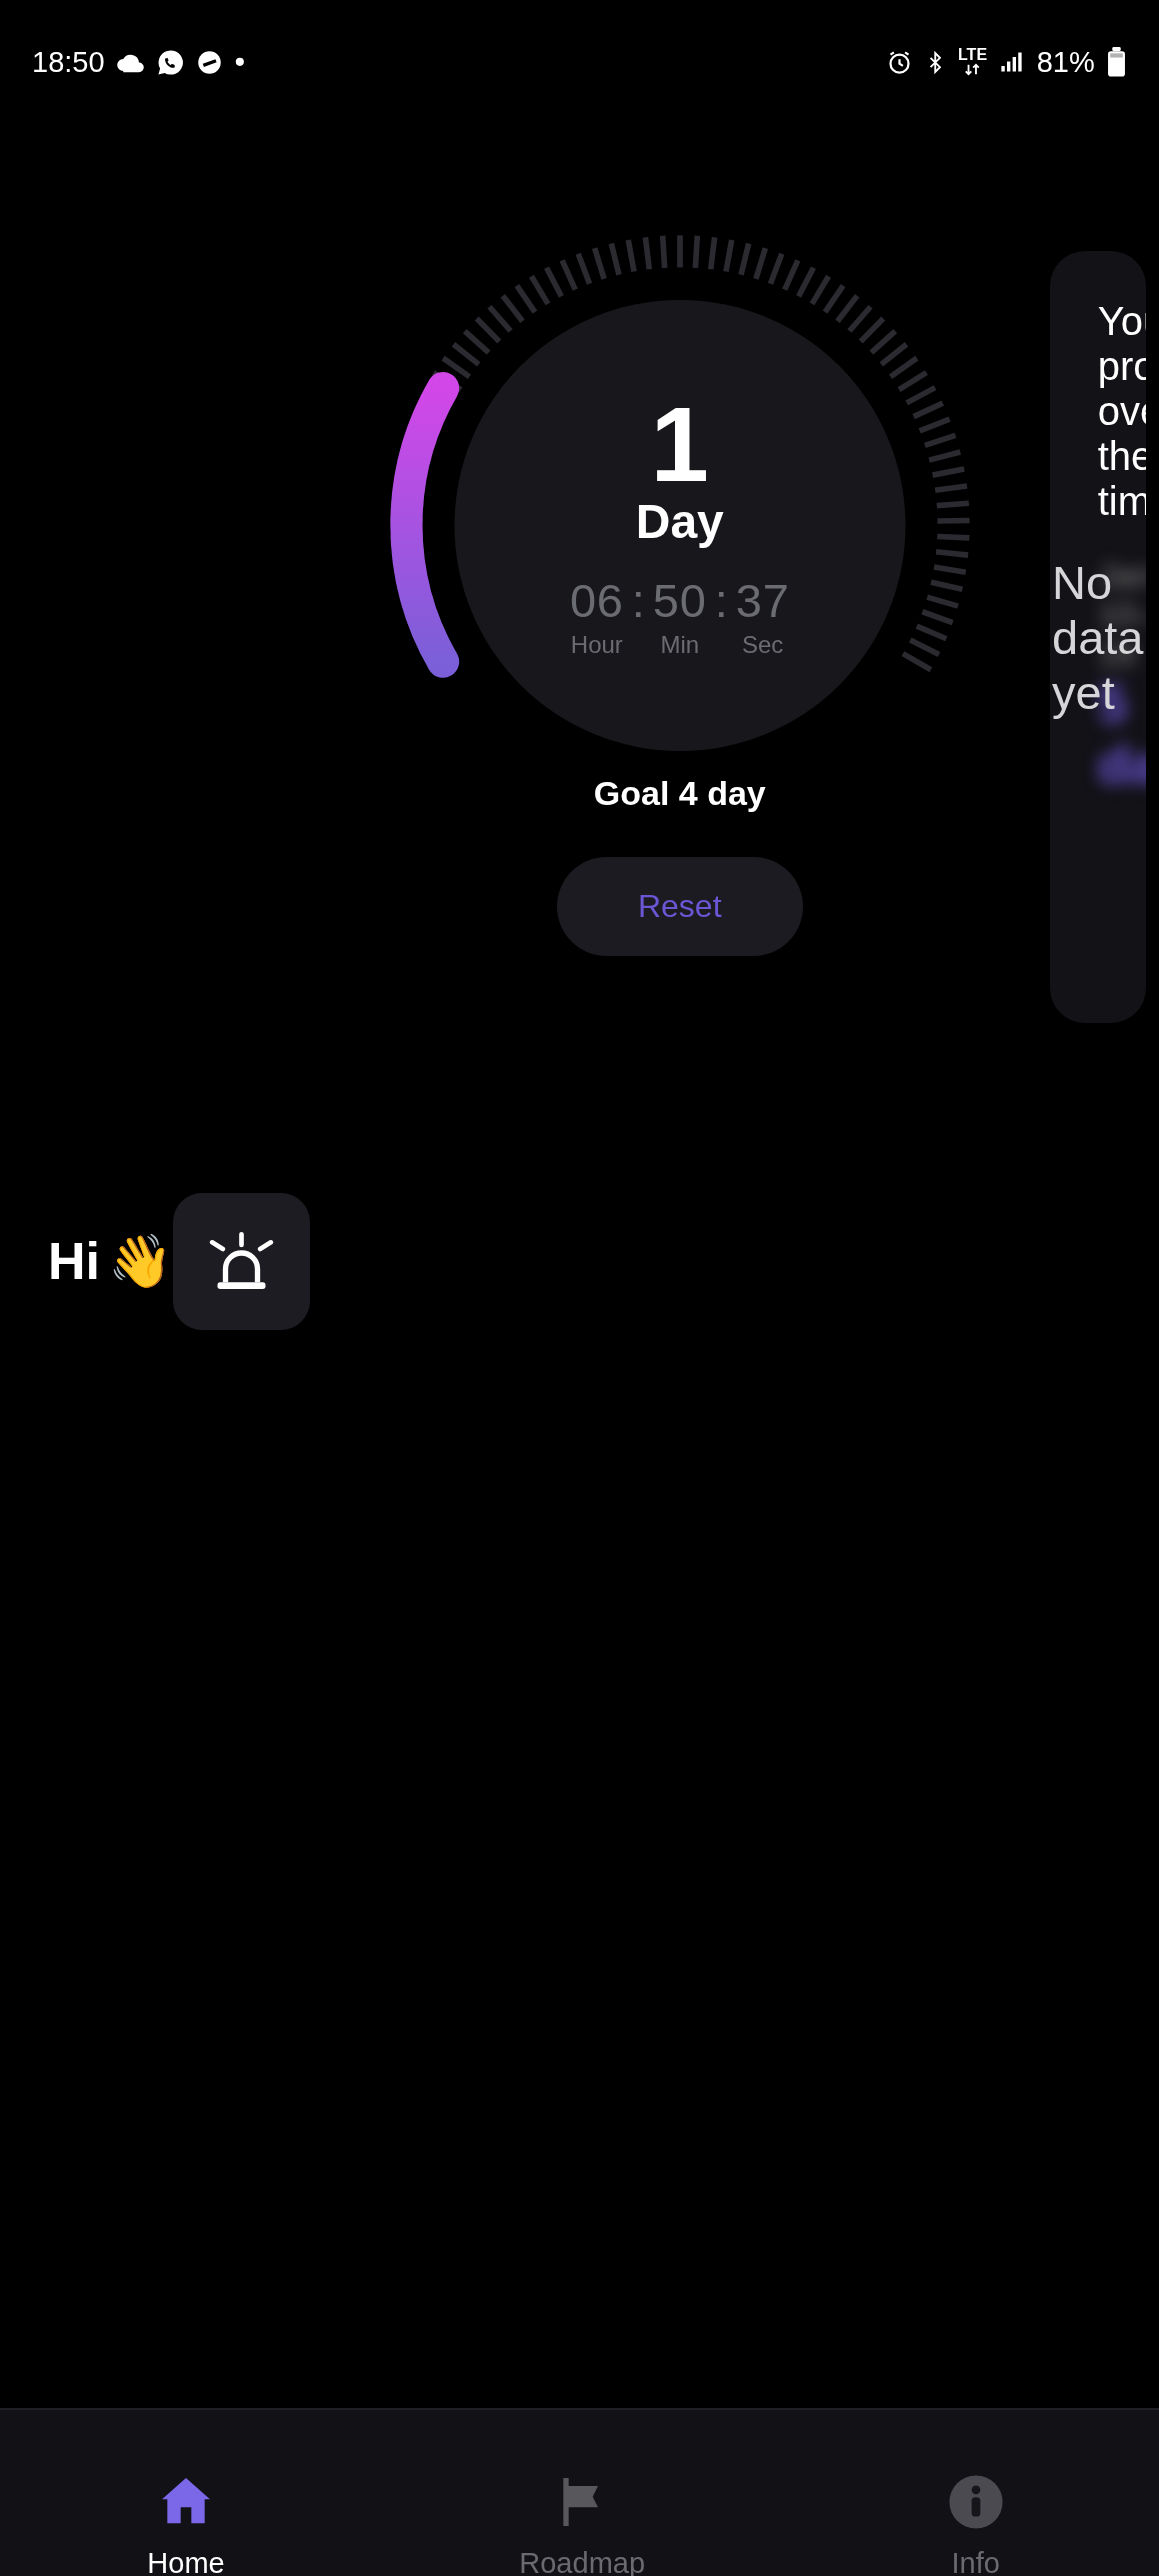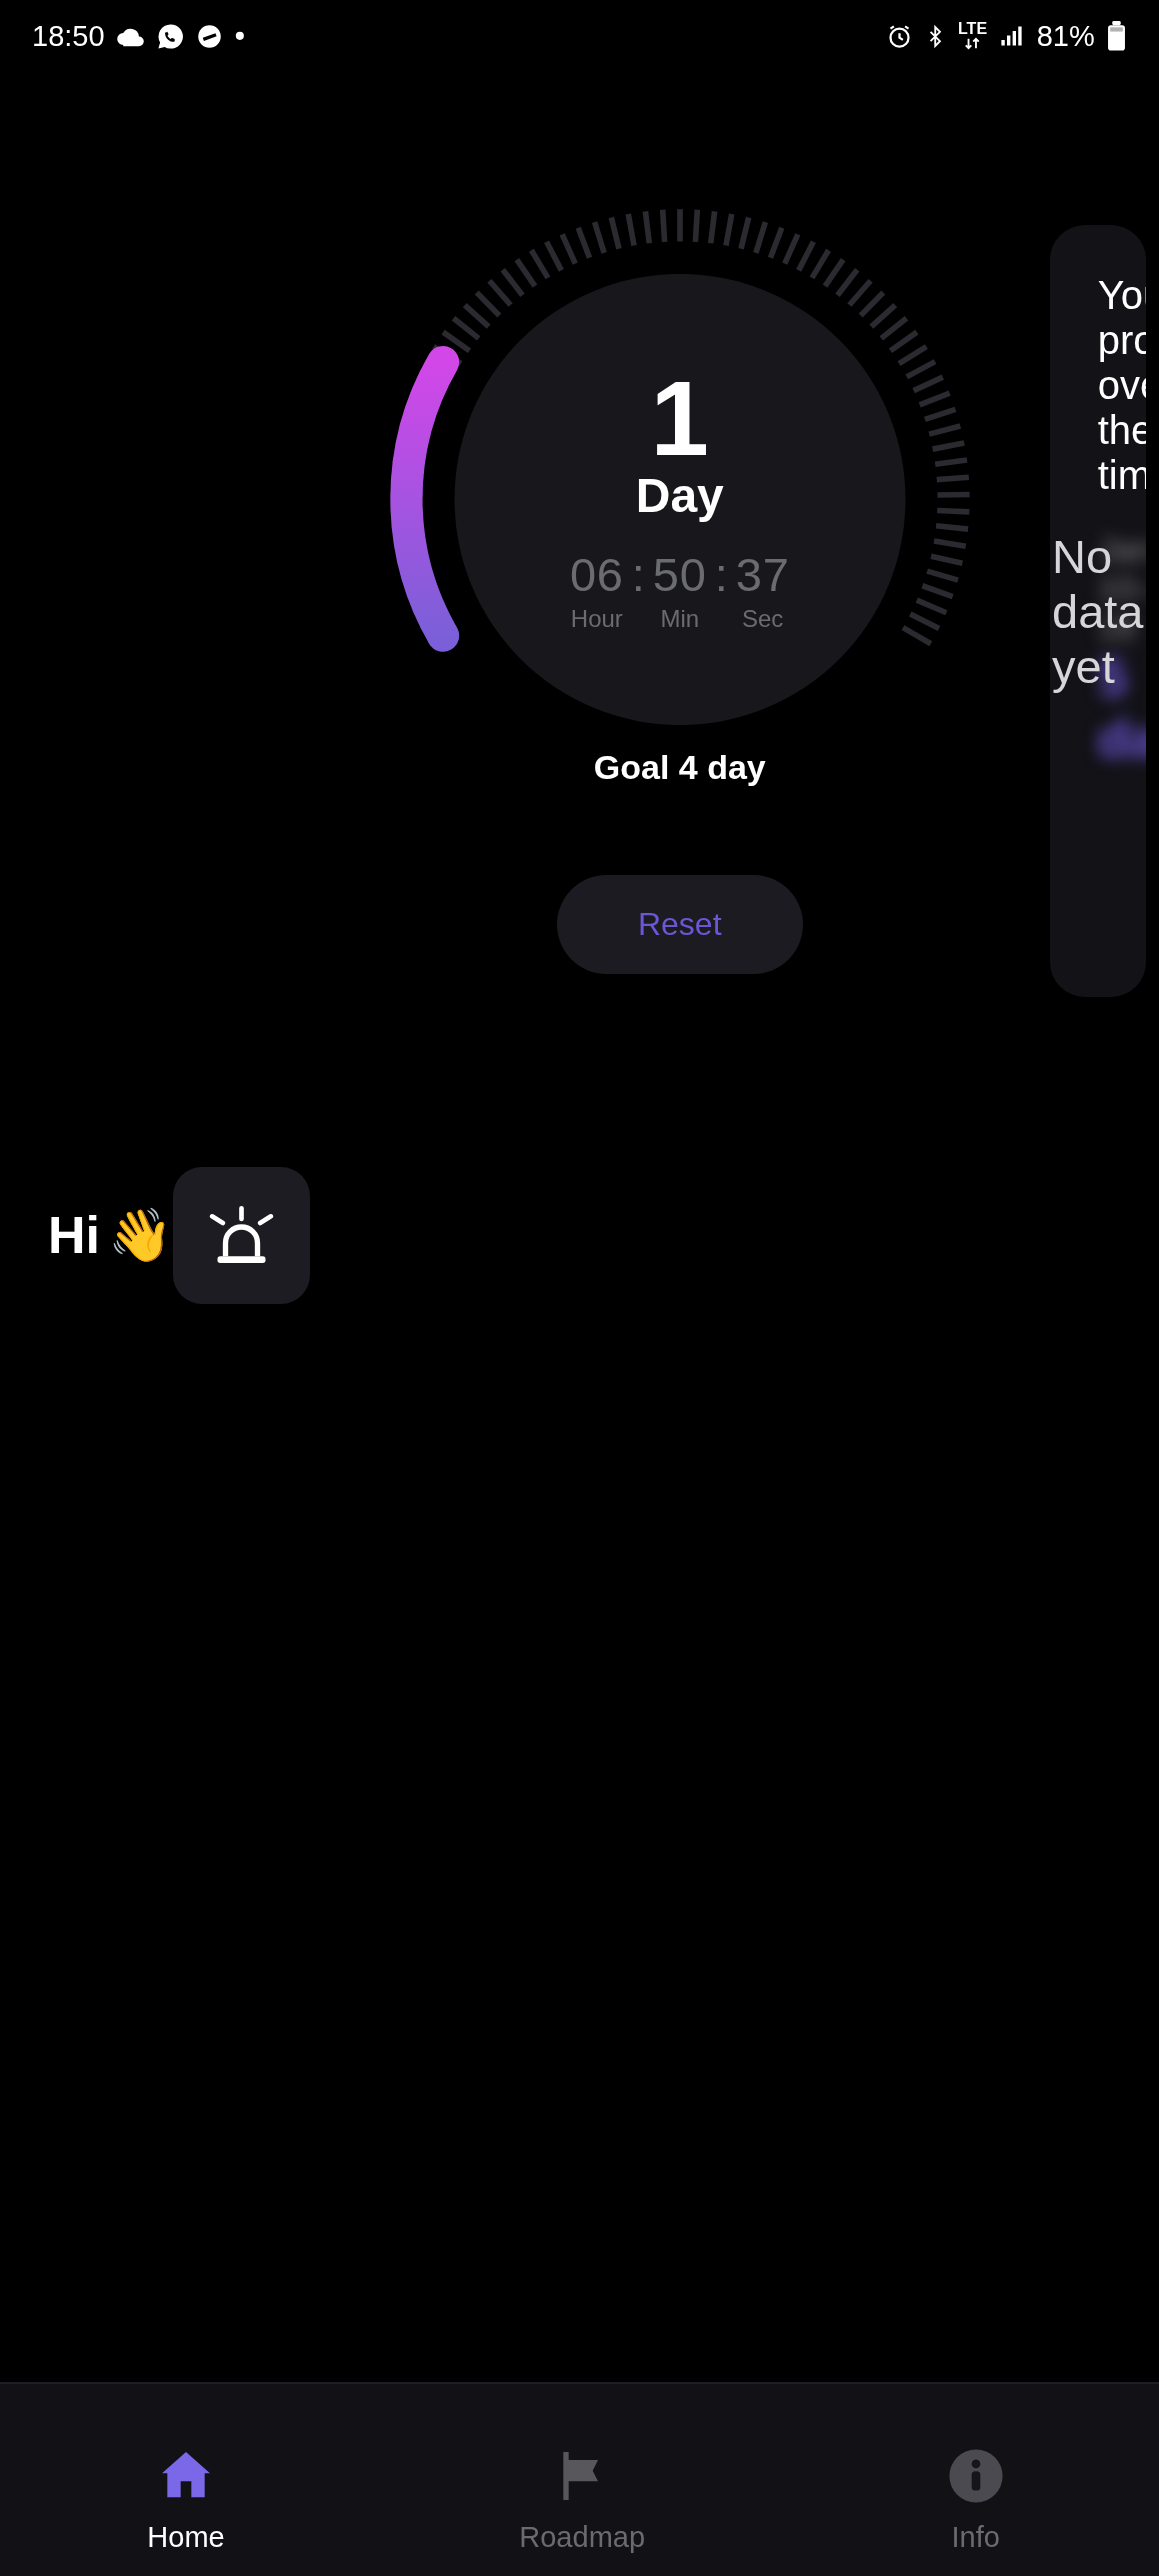--- a/index.html
+++ b/index.html
@@ -1,19 +1,19 @@
 <!DOCTYPE html>
 <html style="font-size:13px"><head>
 <meta charset="utf-8">
 <style>
   * { margin: 0; padding: 0; box-sizing: border-box; font-family: -apple-system, BlinkMacSystemFont, 'Segoe UI', sans-serif; }
   body { width: 1159px; height: 2576px; background: #000; color: #fff; overflow: hidden; }
 
   
-  .status-bar { height: 72px; display: flex; align-items: center; justify-content: space-between; padding: 0 32px; font-size: 29px; font-weight: 500; }
+  .status-bar { height: 72px; display: flex; align-items: center; justify-content: space-between; padding: 0 32px; font-size: 29px; font-weight: 500; margin-top: 26px; }
   .status-left, .status-right { display: flex; align-items: center; gap: 11.3px; }
   .status-icon { display: inline-flex; align-items: center; justify-content: center; }
 
   
   .app { height: 2310px; display: flex; flex-direction: row; }
   .header { display: flex; align-items: center; justify-content: space-between; padding: 40px 48px 24px; }
   .greeting { font-size: 52px; font-weight: 600; display: flex; align-items: center; gap: 8px; }
   .alert-btn { width: 137px; height: 137px; background: #1c1c22; border-radius: 29px; display: flex; align-items: center; justify-content: center; }
 
   
@@ -23,21 +23,21 @@
   .gauge-center { position: absolute; top: 105px; left: 50%; transform: translateX(-50%); width: 451px; height: 451px; border-radius: 50%; background: #18181c; display: flex; flex-direction: column; align-items: center; justify-content: center; }
   .day-num { font-size: 105px; font-weight: 700; line-height: 1; }
   .day-label { font-size: 48px; font-weight: 600; margin-top: -3.2px; }
   .time-row { display: flex; align-items: baseline; gap: 6.4px; margin-top: 24px; }
   .time-seg { display: flex; flex-direction: column; align-items: center; }
   .time-val { font-size: 47px; font-weight: 500; color: #6b6b72; letter-spacing: 0.8px; }
   .time-colon { font-size: 47px; color: #6b6b72; font-weight: 500; margin: 0 1.6px; }
   .time-lab { font-size: 24px; color: #6b6b72; margin-top: 3.2px; }
 
   .goal-text { font-size: 34px; font-weight: 600; margin-top: 56px; }
-  .reset-btn { margin-top: 88px; background: #1b1b21; color: #6b56d6; font-size: 32px; font-weight: 500; padding: 31px 81px; border-radius: 56px; }
+  .reset-btn { margin-top: 44px; background: #1b1b21; color: #6b56d6; font-size: 32px; font-weight: 500; padding: 31px 81px; border-radius: 56px; }
 
   
   .card { margin: 153px 48px 0; background: #121217; border-radius: 35px; padding: 48px 48px 32px; position: relative; height: 772px; overflow: hidden; }
   .card-title { font-size: 40px; font-weight: 500; }
   .card-sub { margin-top: 32px; filter: blur(8px); }
   .card-sub-line1 { color: #888; font-size: 34px; }
   .card-sub-line2 { color: #6b56d6; font-size: 53px; font-weight: 600; }
   .bars { position: absolute; bottom: 48px; left: 48px; right: 48px; height: 451px; display: flex; align-items: flex-end; justify-content: space-between; gap: 32px; filter: blur(11.3px); }
   .bar { flex: 1; background: #5a5a5e; border-radius: 16px; }
   .bar.accent { background: #a24bd8; }

